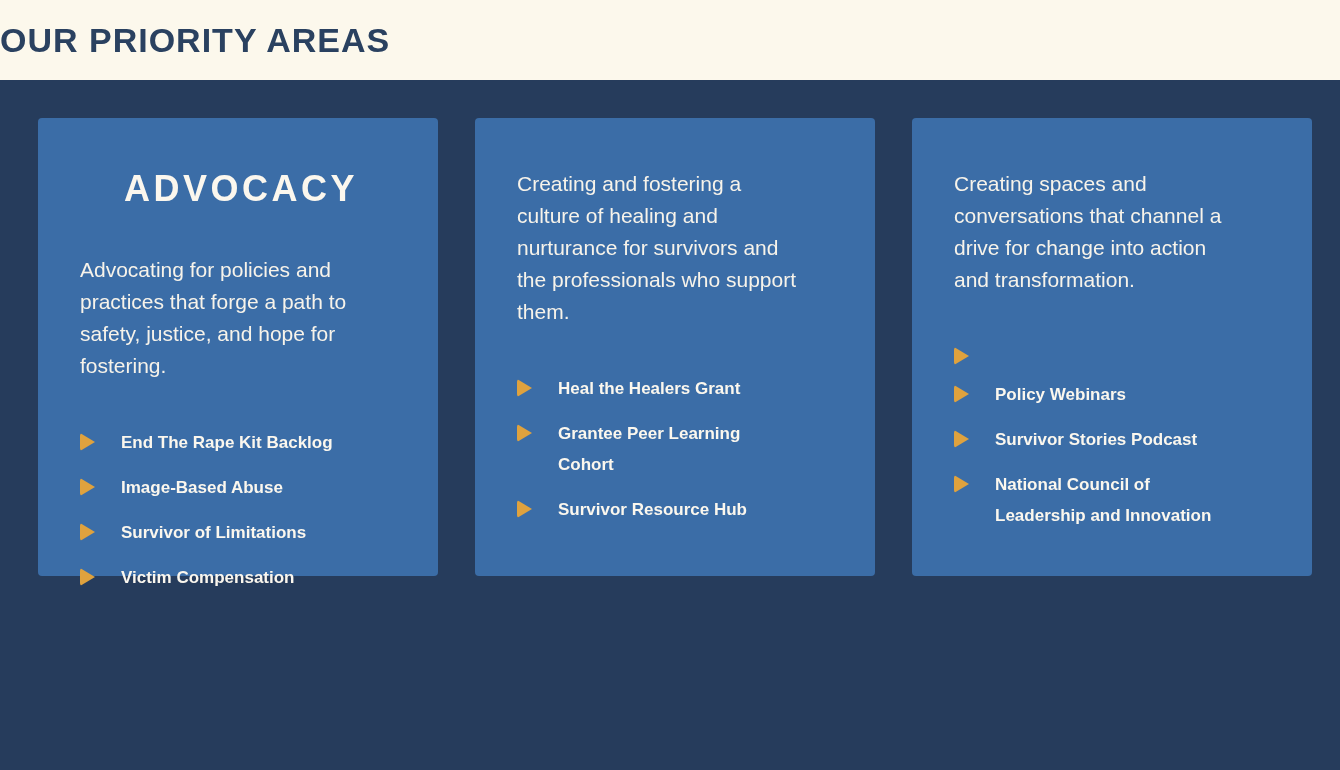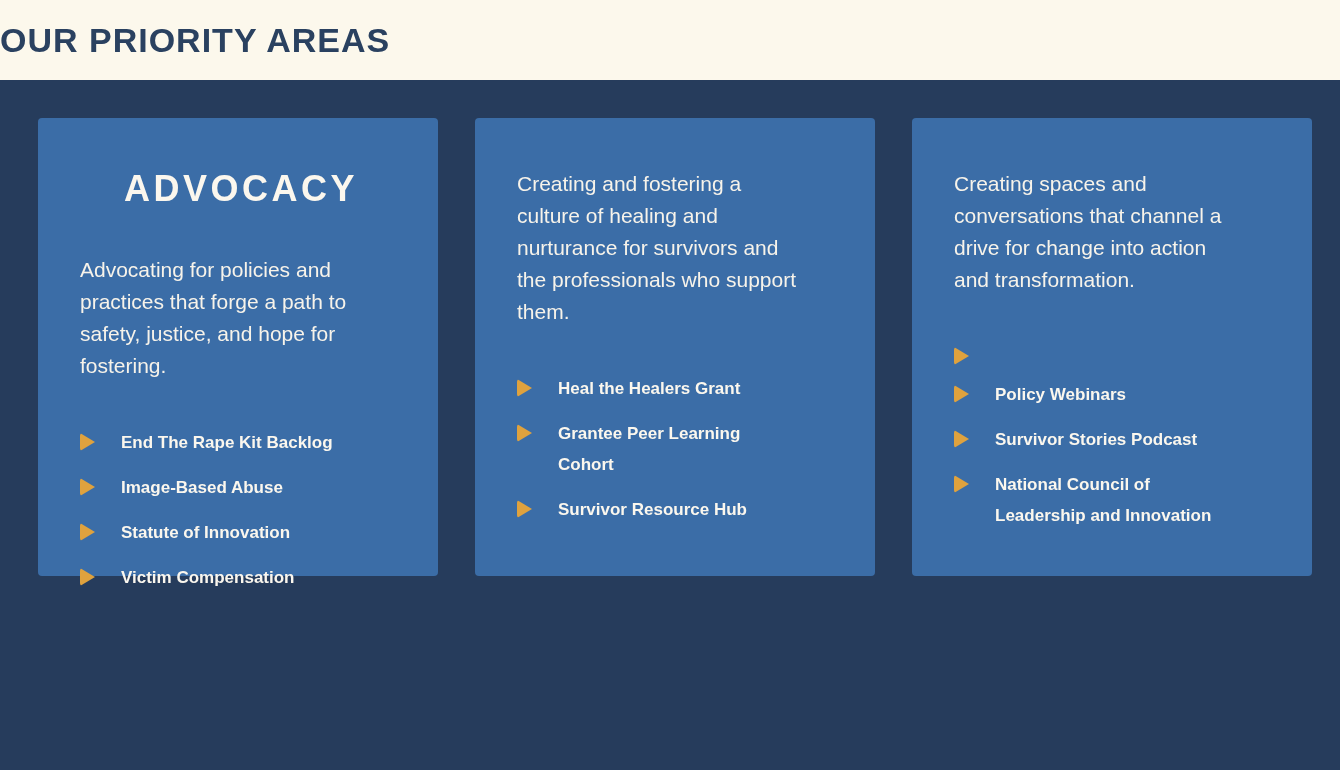--- a/index.html
+++ b/index.html
@@ -76,21 +76,21 @@
         <li>
           <span class="tri"></span>
           <span class="item-text">End The Rape Kit Backlog</span>
         </li>
         <li>
           <span class="tri"></span>
           <span class="item-text">Image-Based Abuse</span>
         </li>
         <li>
           <span class="tri"></span>
-          <span class="item-text">Statute of Innovation</span>
+          <span class="item-text">Survivor of Limitations</span>
         </li>
         <li>
           <span class="tri"></span>
           <span class="item-text">Victim Compensation</span>
         </li>
       </ul>
     </section>
 
     <section class="card">
       <p>Creating and fostering a culture of healing and nurturance for survivors and the professionals who support them.</p>

